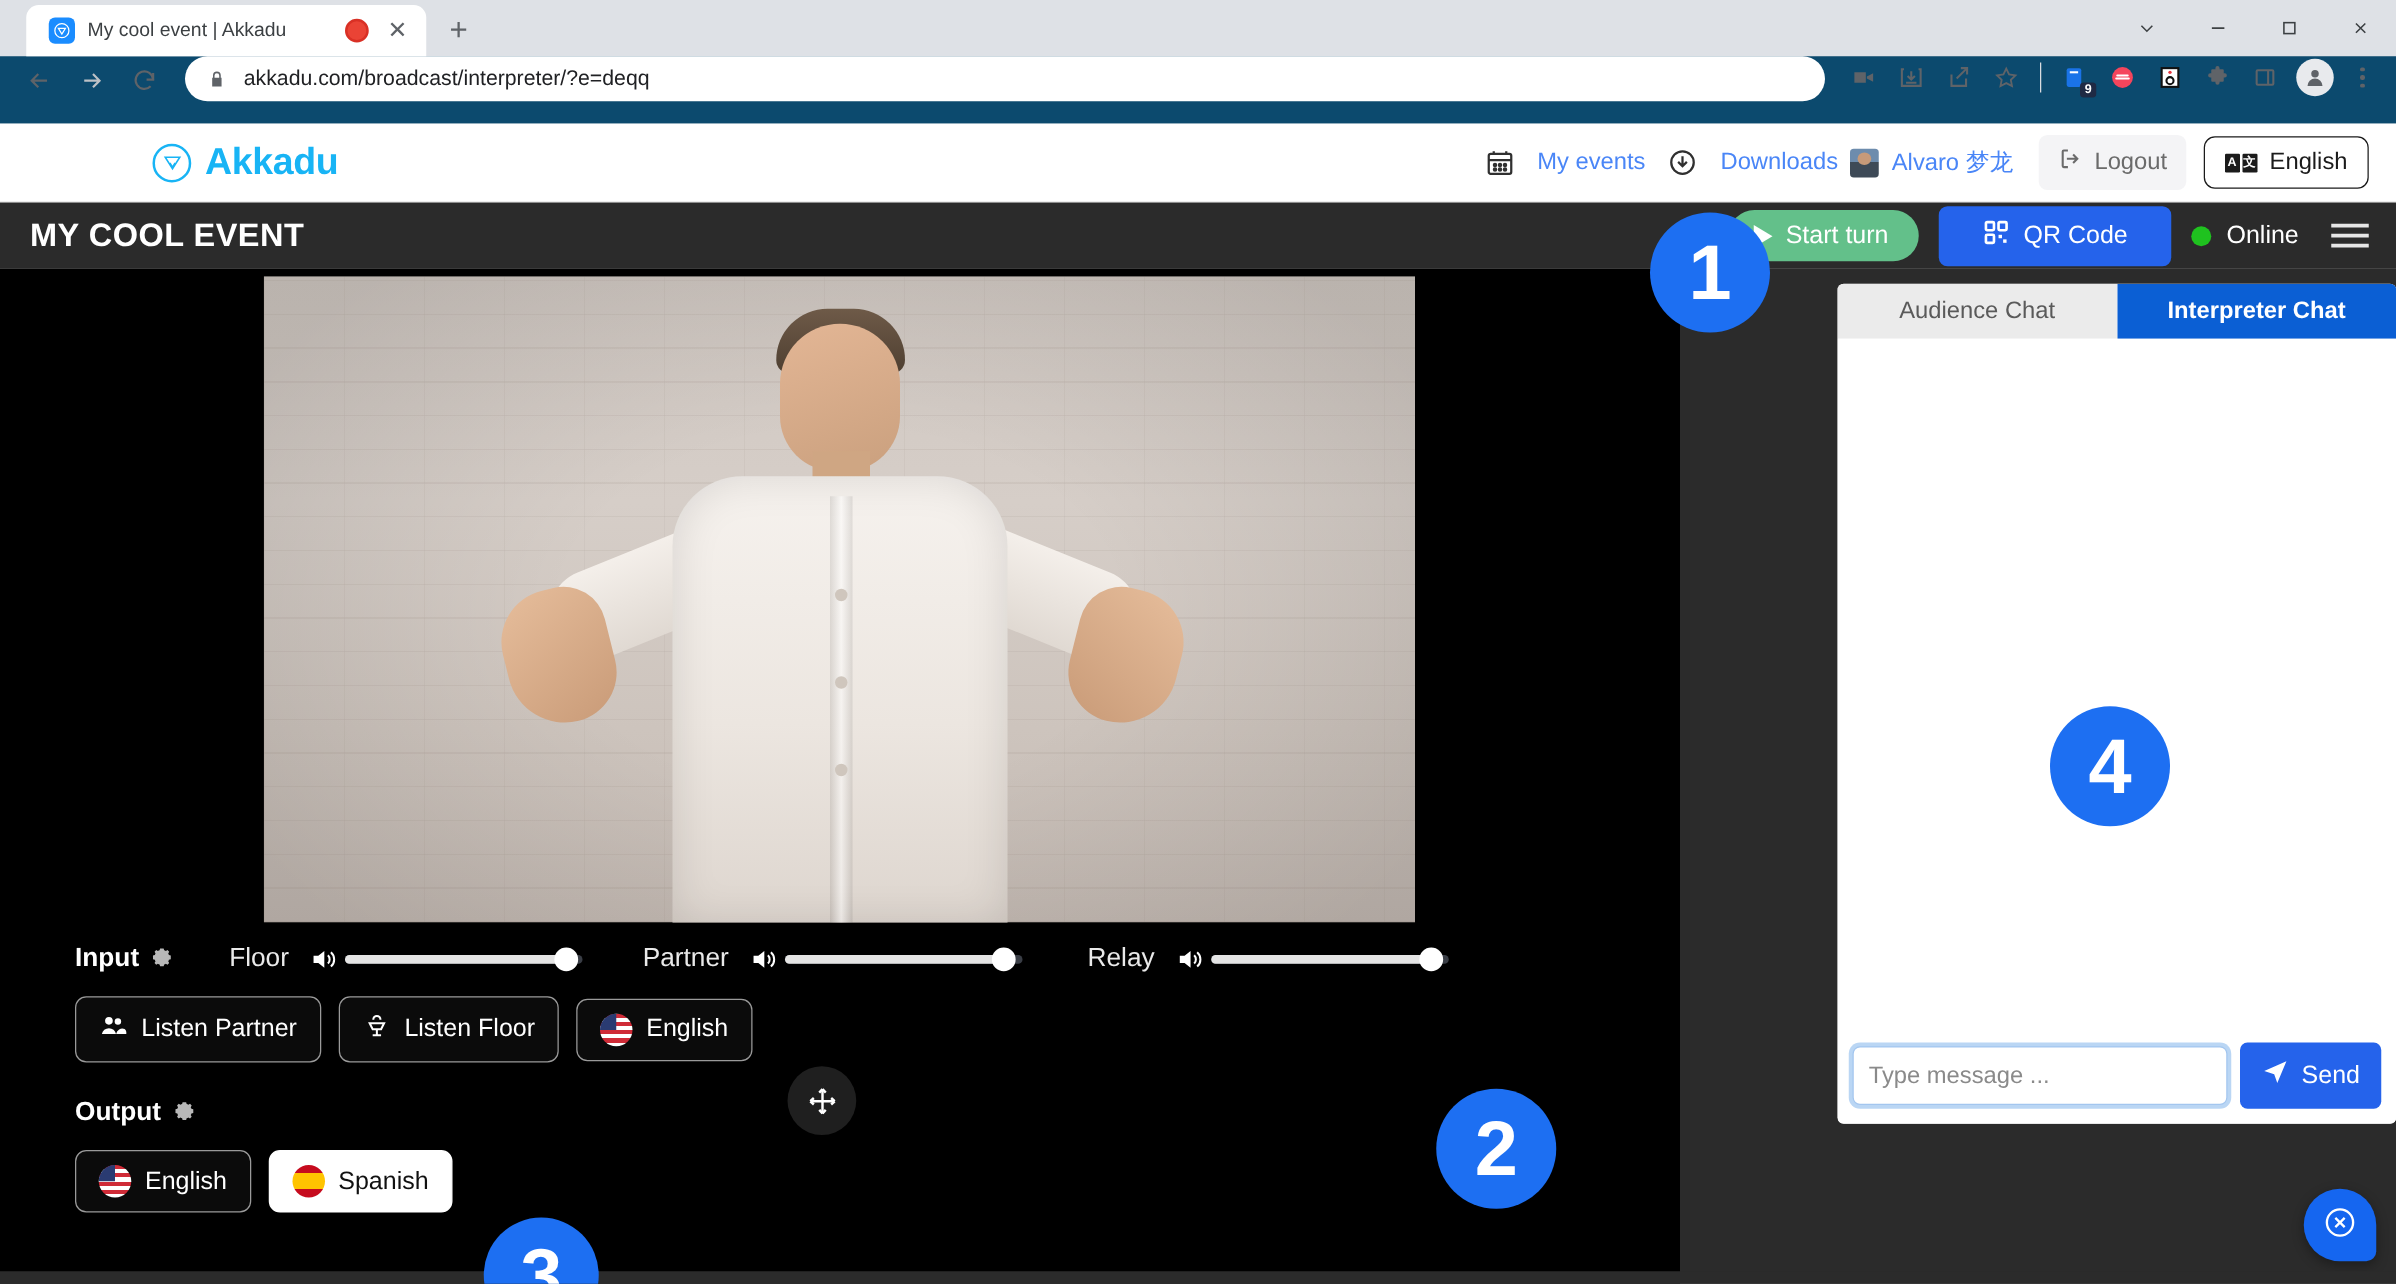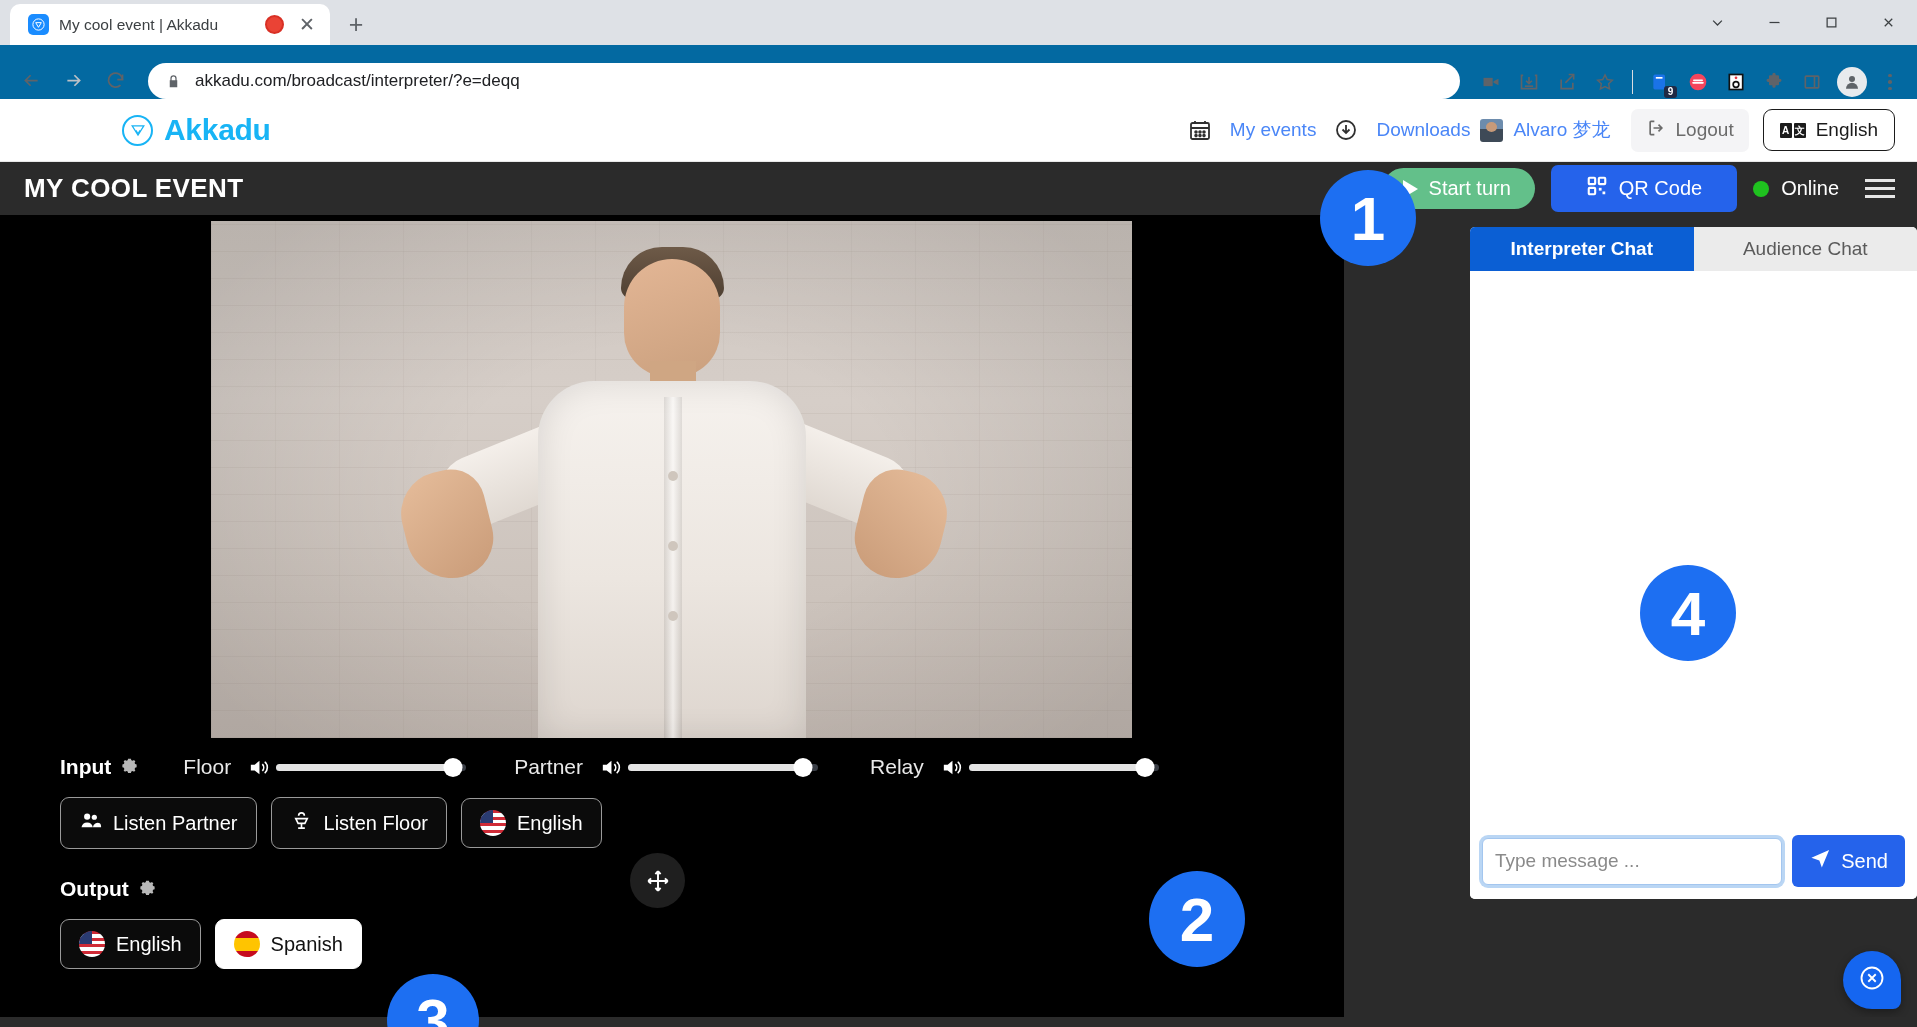--- a/index.html
+++ b/index.html
@@ -14,20 +14,21 @@
   .browser-chrome { width: 1917px; background: #dee1e6; }
 
   .tabstrip { height: 45px; display: flex; align-items: flex-end; padding-left: 10px; }
   .tab {
     height: 41px; width: 320px;
     background: #ffffff;
     border-radius: 10px 10px 0 0;
     display: flex; align-items: center;
     padding: 0 10px 0 18px;
     gap: 10px;
+    margin-left: 11px;
   }
   .tab-favicon {
     width: 21px; height: 21px; border-radius: 5px;
     background: #1a8cff;
     display: flex; align-items: center; justify-content: center;
     flex: 0 0 auto;
   }
   .tab-favicon svg { width: 15px; height: 15px; }
   .tab-title {
     font-size: 15.5px; color: #3c4043;
@@ -54,22 +55,22 @@
     height: 45px; gap: 0;
   }
   .win-btn {
     width: 57px; height: 45px;
     display: flex; align-items: center; justify-content: center;
     color: #3c4043;
   }
   .win-btn svg { width: 15px; height: 15px; }
 
   .toolbar {
-    height: 54px; background: #0369a1;
-    display: flex; align-items: flex-end; padding: 0 12px; gap: 4px;
+    height: 54px; background: #0c4a6e;
+    display: flex; align-items: flex-start; padding: 0 12px; gap: 4px;
   }
   .nav-btn {
     width: 38px; height: 38px; border-radius: 50%;
     display: flex; align-items: center; justify-content: center;
     color: #5f6368;
   }
   .nav-btn.disabled { color: #bdc1c6; }
   .nav-btn svg { width: 21px; height: 21px; }
   .omnibox {
     flex: 1 1 auto; height: 36px; margin: 0 10px;
@@ -730,25 +731,25 @@
             <span>Spanish</span>
           </div>
         </div>
 
       </div>
     </div>
 
     <div class="right-strip">
       <div class="chat-panel">
         <div class="chat-tabs">
+          <div class="chat-tab">
+            <span>Audience Chat</span>
+          </div>
           <div class="chat-tab active">
             <span>Interpreter Chat</span>
-          </div>
-          <div class="chat-tab">
-            <span>Audience Chat</span>
           </div>
         </div>
         <div class="chat-body"></div>
         <div class="chat-compose">
           <input class="chat-input" type="text" placeholder="Type message ..." style="">
           <div class="btn-send">
             <span>
               <svg viewBox="0 0 24 24" fill="currentColor">
                   <path d="M2.5 11.2L21 3.2 13.4 21.3l-2.6-7.3-8.3-2.8z"></path>
                 </svg>

